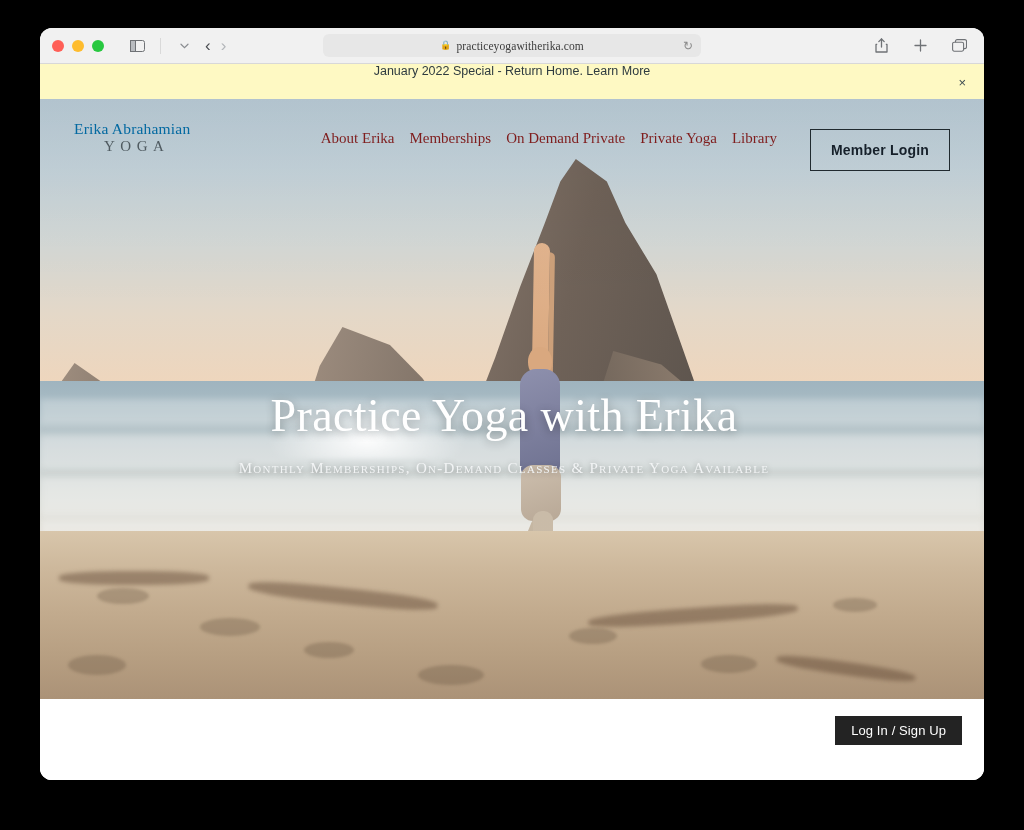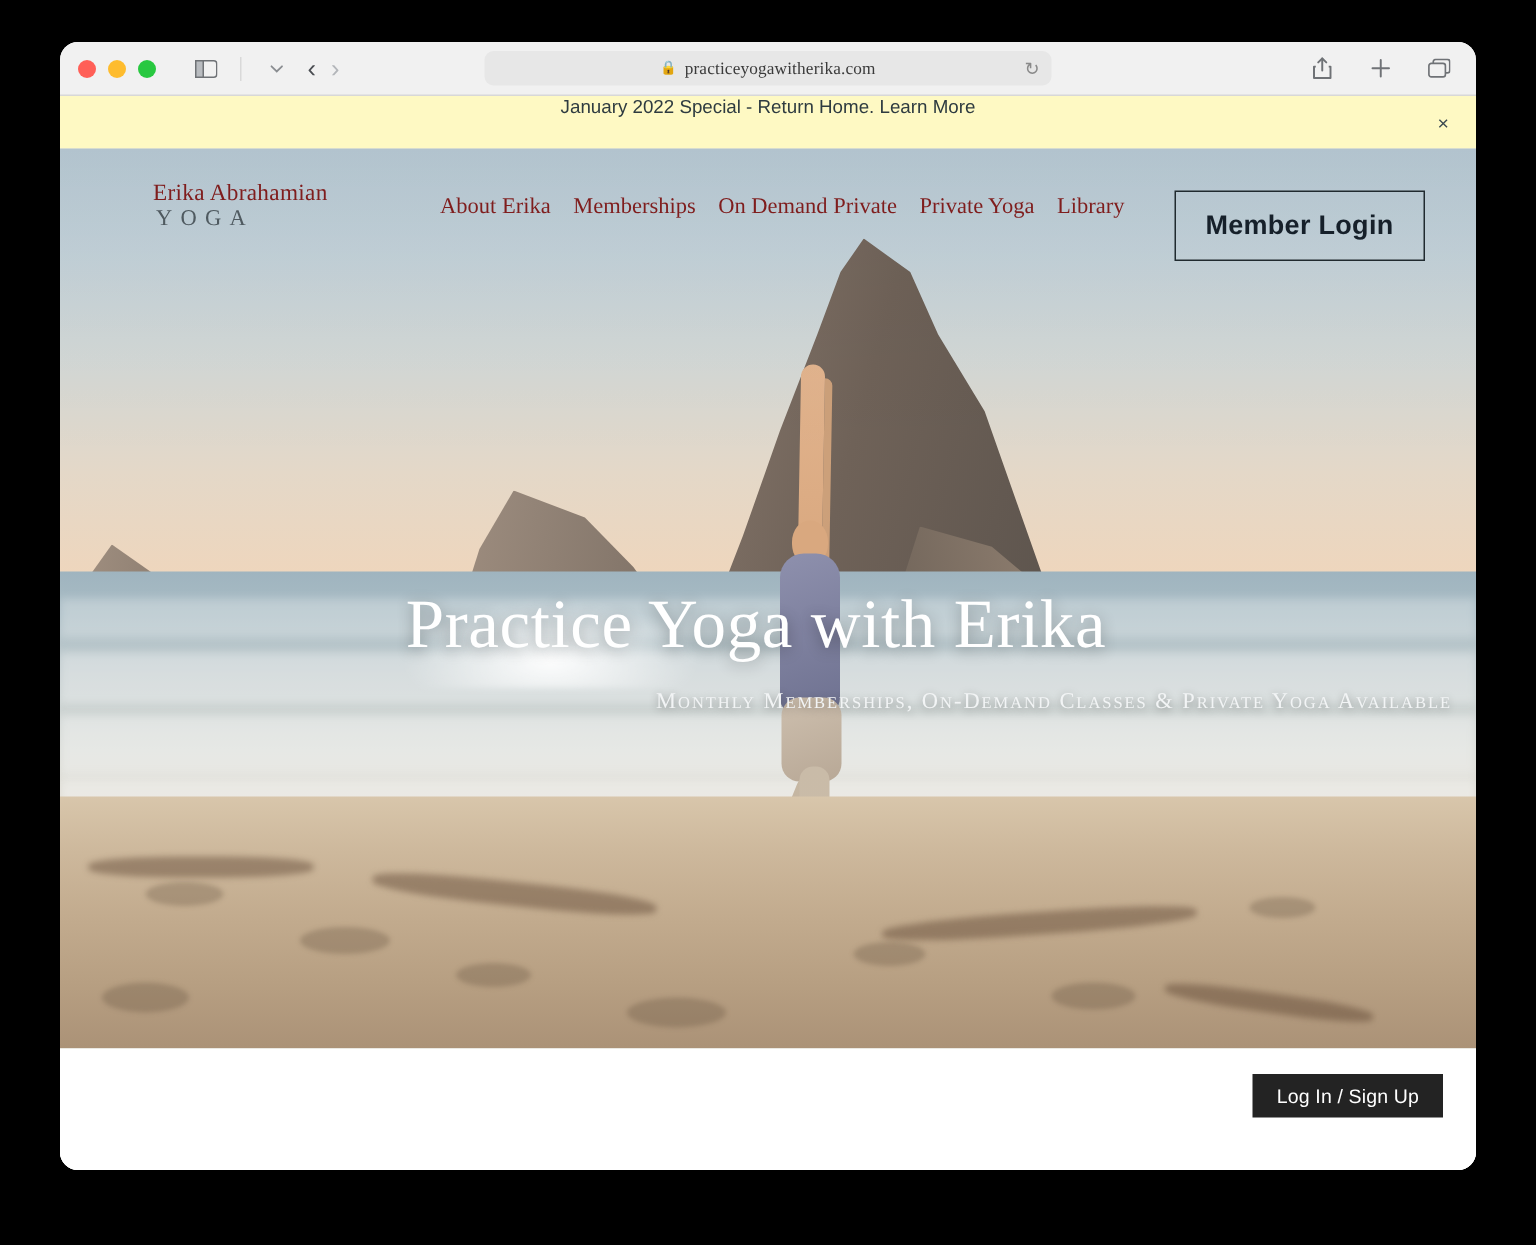--- a/index.html
+++ b/index.html
@@ -272,23 +272,22 @@
     display: flex;
     align-items: center;
     padding: 0 34px;
     z-index: 5;
   }
   .logo { line-height: 1.05; }
   .logo-name {
     display: block;
     font-family: "Liberation Serif", serif;
     font-size: 15.5px;
-    color: #7f1d1d;
+    color: #0369a1;
     letter-spacing: 0.2px;
-    margin-left: 28px;
   }
   .logo-sub {
     display: block;
     font-family: "Liberation Serif", serif;
     font-size: 15px;
     color: #4f5a60;
     letter-spacing: 5.5px;
     margin-left: 30px;
     margin-top: 1px;
   }
@@ -303,21 +302,21 @@
     font-family: Liberation Serif, serif;
     font-size: 15px;
     color: #7f1d1d;
     white-space: nowrap;
   }
   .member-btn {
     margin-left: 18px;
     border: 1.5px solid #202a2f;
     padding: 12px 20px;
     font-family: "Liberation Sans", sans-serif;
-    font-size: 18px;
+    font-size: 14px;
     font-weight: bold;
     color: #16202a;
     letter-spacing: 0.2px;
     background: transparent;
     white-space: nowrap;
     margin-top: 24px;
   }
 
   
   .hero-copy {
@@ -336,21 +335,20 @@
     text-shadow: 0 2px 10px rgba(0,0,0,0.30);
   }
   .hero-sub {
     margin-top: 18px;
     font-family: "Liberation Serif", serif;
     font-size: 15px;
     color: #f2f4f5;
     letter-spacing: 1.3px;
     font-variant: small-caps;
     text-shadow: 0 1px 6px rgba(0,0,0,0.38);
-    text-align: right;
   }
 
   
   .footer {
     position: relative;
     height: 81px;
     background: #ffffff;
   }
   .login-btn {
     position: absolute;

